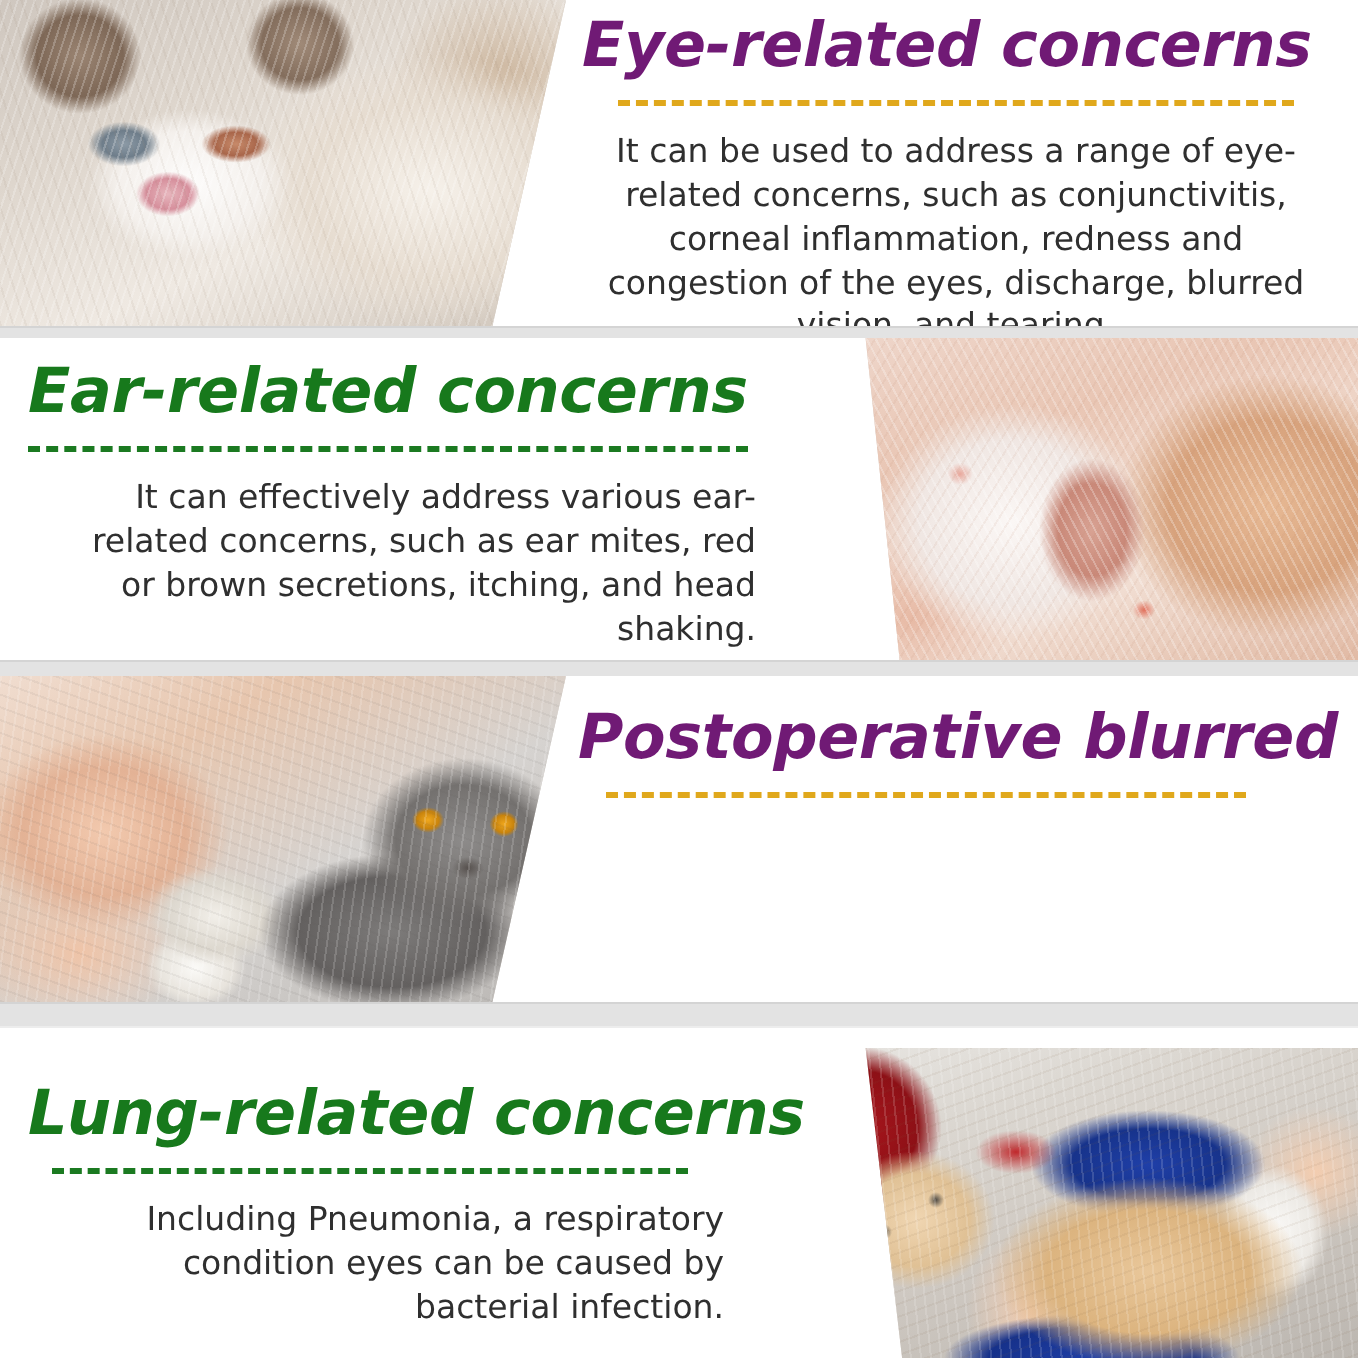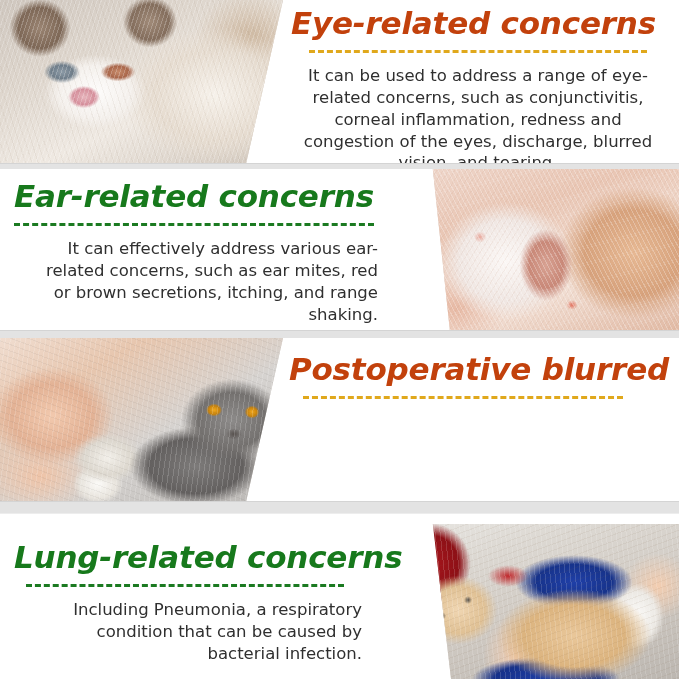--- a/index.html
+++ b/index.html
@@ -164,21 +164,21 @@
   .sec-title {
     margin: 0;
     font-family: "DejaVu Sans", sans-serif;
     font-style: italic;
     font-weight: 700;
     font-size: 31px;
     line-height: 1.12;
     letter-spacing: -0.2px;
     white-space: nowrap;
   }
-  .title-gold  { color: #c2410c; }
+  .title-gold  { color: #701a75; }
   .title-green { color: #17791c; }
 
   .dash-rule {
     height: 0;
     margin: 9px 0 7px 0;
     border: 0;
     border-top: 3px dashed currentColor;
   }
   .rule-gold  { color: #e0a81c; }
   .rule-green { color: #1b7a21; }
@@ -227,21 +227,21 @@
 
   <div class="divider-band band-1"></div>
 
   <div class="section sec-2">
     <div class="photo photo-right">
       <div class="photo-inner ph2"></div>
     </div>
     <div class="textblock tb-left">
       <h2 class="sec-title title-green">Ear-related concerns</h2>
       <hr class="dash-rule rule-green">
-      <p class="sec-body align-right">It can effectively address various ear-related concerns, such as ear mites, red or brown secretions, itching, and range shaking.</p>
+      <p class="sec-body align-right">It can effectively address various ear-related concerns, such as ear mites, red or brown secretions, itching, and head shaking.</p>
     </div>
   </div>
 
   <div class="divider-band band-2"></div>
 
   <div class="section sec-3">
     <div class="photo photo-left">
       <div class="photo-inner ph3"></div>
     </div>
     <div class="textblock tb-right">
@@ -252,17 +252,17 @@
 
   <div class="divider-band band-3"></div>
 
   <div class="section sec-4">
     <div class="photo photo-right">
       <div class="photo-inner ph4"></div>
     </div>
     <div class="textblock tb-left">
       <h2 class="sec-title title-green">Lung-related concerns</h2>
       <hr class="dash-rule rule-green">
-      <p class="sec-body align-right">Including Pneumonia, a respiratory condition that can be caused by bacterial infection.</p>
+      <p class="sec-body align-right">Including Pneumonia, a respiratory condition eyes can be caused by bacterial infection.</p>
     </div>
   </div>
 
 </div>
 
 </body></html>

